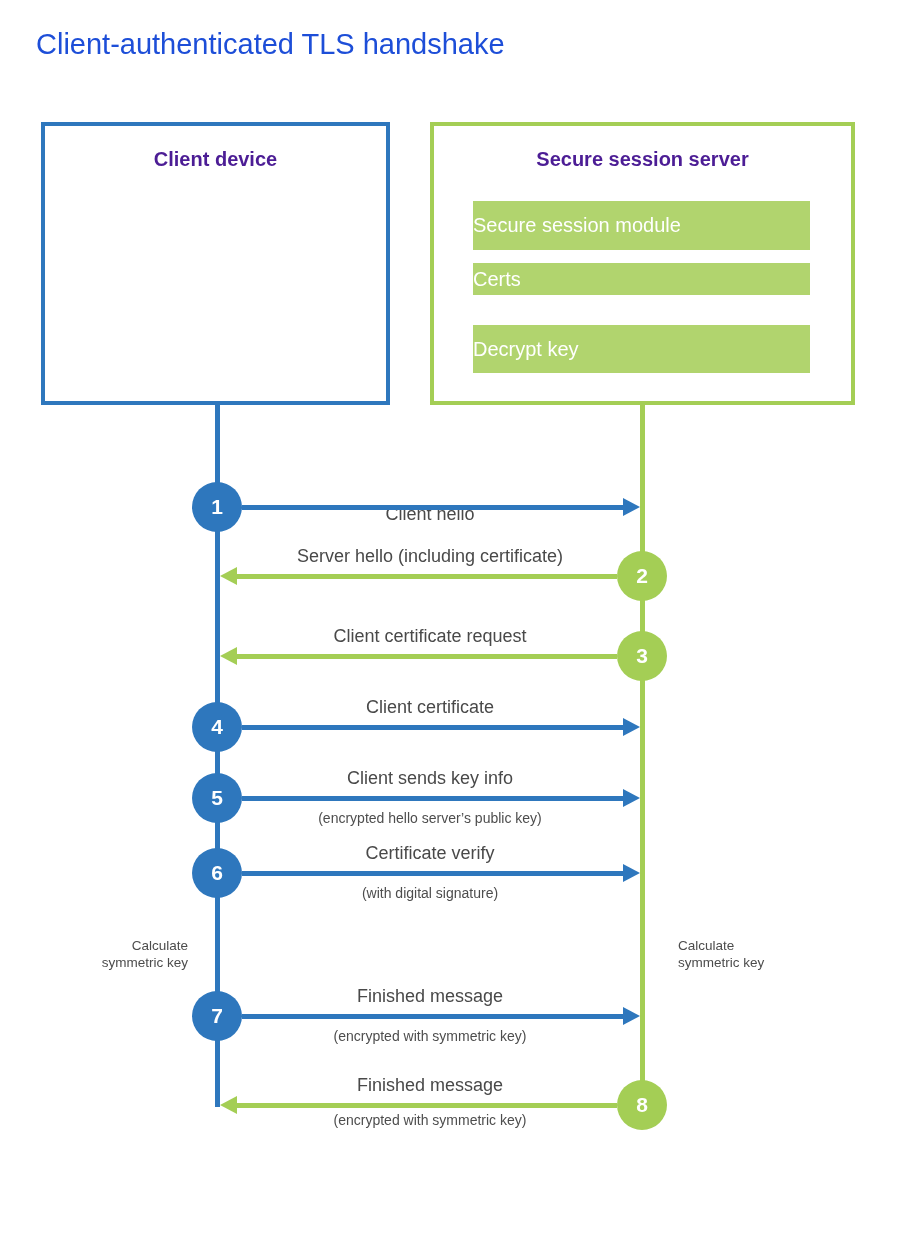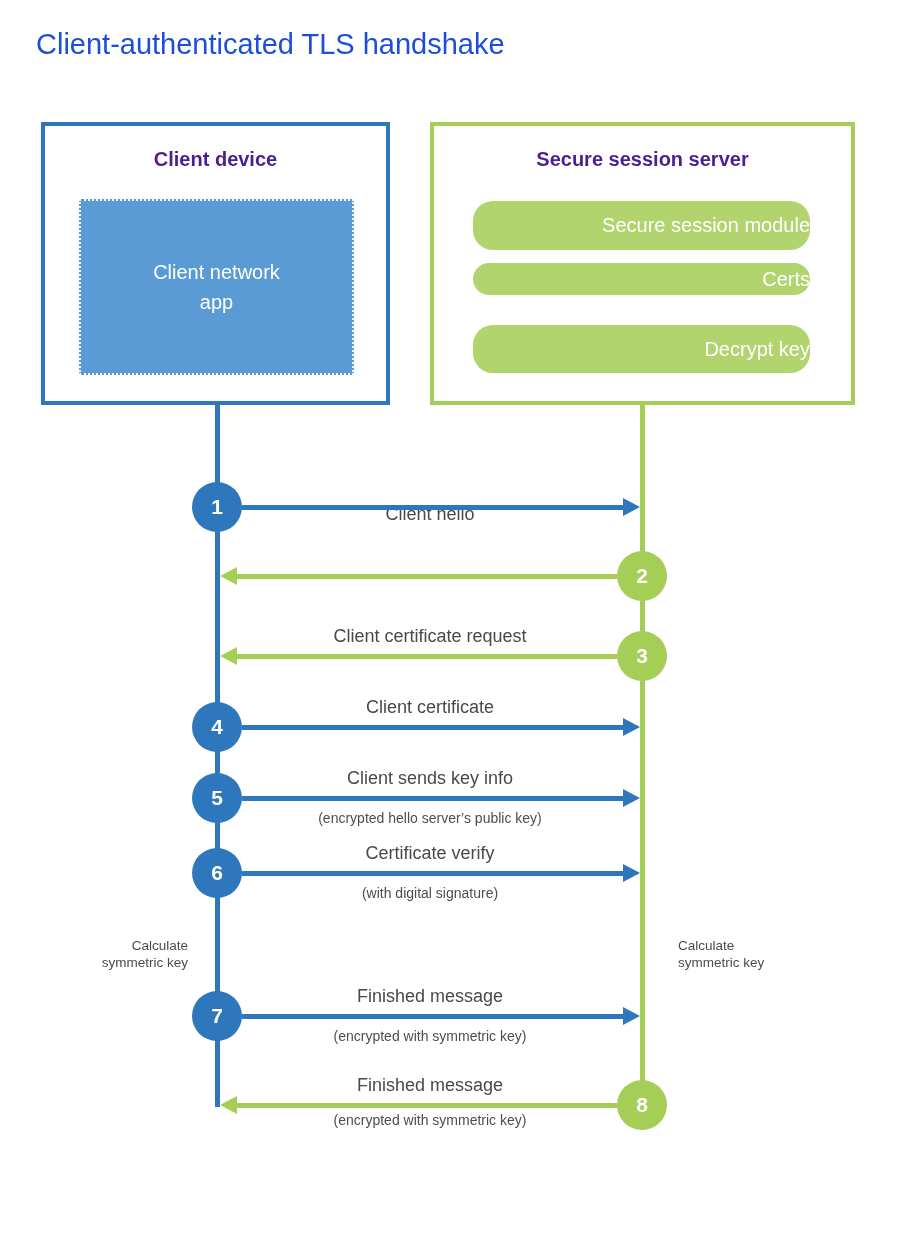--- a/index.html
+++ b/index.html
@@ -10,21 +10,21 @@
 
   .entity-box{position:absolute;box-sizing:border-box;background:#fff;z-index:2;}
   .client-box{border:4px solid #2e77bd;}
   .server-box{border:4px solid #a4ce55;}
   .entity-heading{margin-top:22px;text-align:center;font-size:20px;font-weight:bold;color:#4c1d95;}
 
   .app-box{position:absolute;box-sizing:border-box;background:#5b9bd5;border:2px dotted rgba(255,255,255,.95);
            display:flex;align-items:center;justify-content:center;z-index:3;}
   .app-box .app-label{color:#ffffff;font-size:20px;line-height:30px;text-align:center;white-space:pre-line;}
 
-  .module-bar{position:absolute;box-sizing:border-box;background:#b1d46e;display:flex;align-items:center;justify-content:flex-end;z-index:3;border-radius:20px;}
+  .module-bar{position:absolute;box-sizing:border-box;background:#b1d46e;display:flex;align-items:center;justify-content:flex-start;z-index:3;}
   .module-bar span{color:#ffffff;font-size:20px;}
 
   .vline{position:absolute;width:5px;z-index:1;}
   .vline.blue{background:#2e77bd;}
   .vline.green{background:#a4ce55;}
 
   .step-circle{position:absolute;width:50px;height:50px;border-radius:50%;z-index:4;
                display:flex;align-items:center;justify-content:center;
                color:#ffffff;font-weight:bold;font-size:21px;}
   .blue-bg{background:#2e77bd;}
@@ -47,24 +47,20 @@
 </head>
 <body>
 
 <div class="canvas">
 
   <div class="page-title">Client-authenticated TLS handshake</div>
 
   <div class="entity-box client-box" style="left:41px;top:122px;width:349px;height:283px;">
     <div class="entity-heading">Client device</div>
   </div>
-  <div class="app-box" style="left:79px;top:199px;width:275px;height:176px;">
-    <div class="app-label">Client network
-app</div>
-  </div>
 
   <div class="entity-box server-box" style="left:430px;top:122px;width:425px;height:283px;">
     <div class="entity-heading">Secure session server</div>
   </div>
   <div class="module-bar" style="left:473px;top:201px;width:337px;height:49px;">
     <span>Secure session module</span>
   </div>
   <div class="module-bar" style="left:473px;top:263px;width:337px;height:32px;">
     <span>Certs</span>
   </div>
@@ -75,20 +71,21 @@
   <div class="vline blue" style="left:215px;top:405px;height:702px;"></div>
   <div class="vline green" style="left:640px;top:405px;height:700px;"></div>
 
   <div class="msg-label" style="top:502px;">Client hello</div>
   <div class="shaft blue" style="left:242px;top:505px;width:382px;"></div>
   <div class="head right" style="left:623px;top:498px;"></div>
   <div class="step-circle blue-bg" style="left:192px;top:482px;">
     <span>1</span>
   </div>
 
+  <div class="msg-label" style="top:544px;">Server hello (including certificate)</div>
   <div class="shaft green" style="left:236px;top:574px;width:381px;"></div>
   <div class="head left" style="left:220px;top:567px;"></div>
   <div class="step-circle green-bg" style="left:617px;top:551px;">
     <span>2</span>
   </div>
 
   <div class="msg-label" style="top:624px;">Client certificate request</div>
   <div class="shaft green" style="left:236px;top:654px;width:381px;"></div>
   <div class="head left" style="left:220px;top:647px;"></div>
   <div class="step-circle green-bg" style="left:617px;top:631px;">

